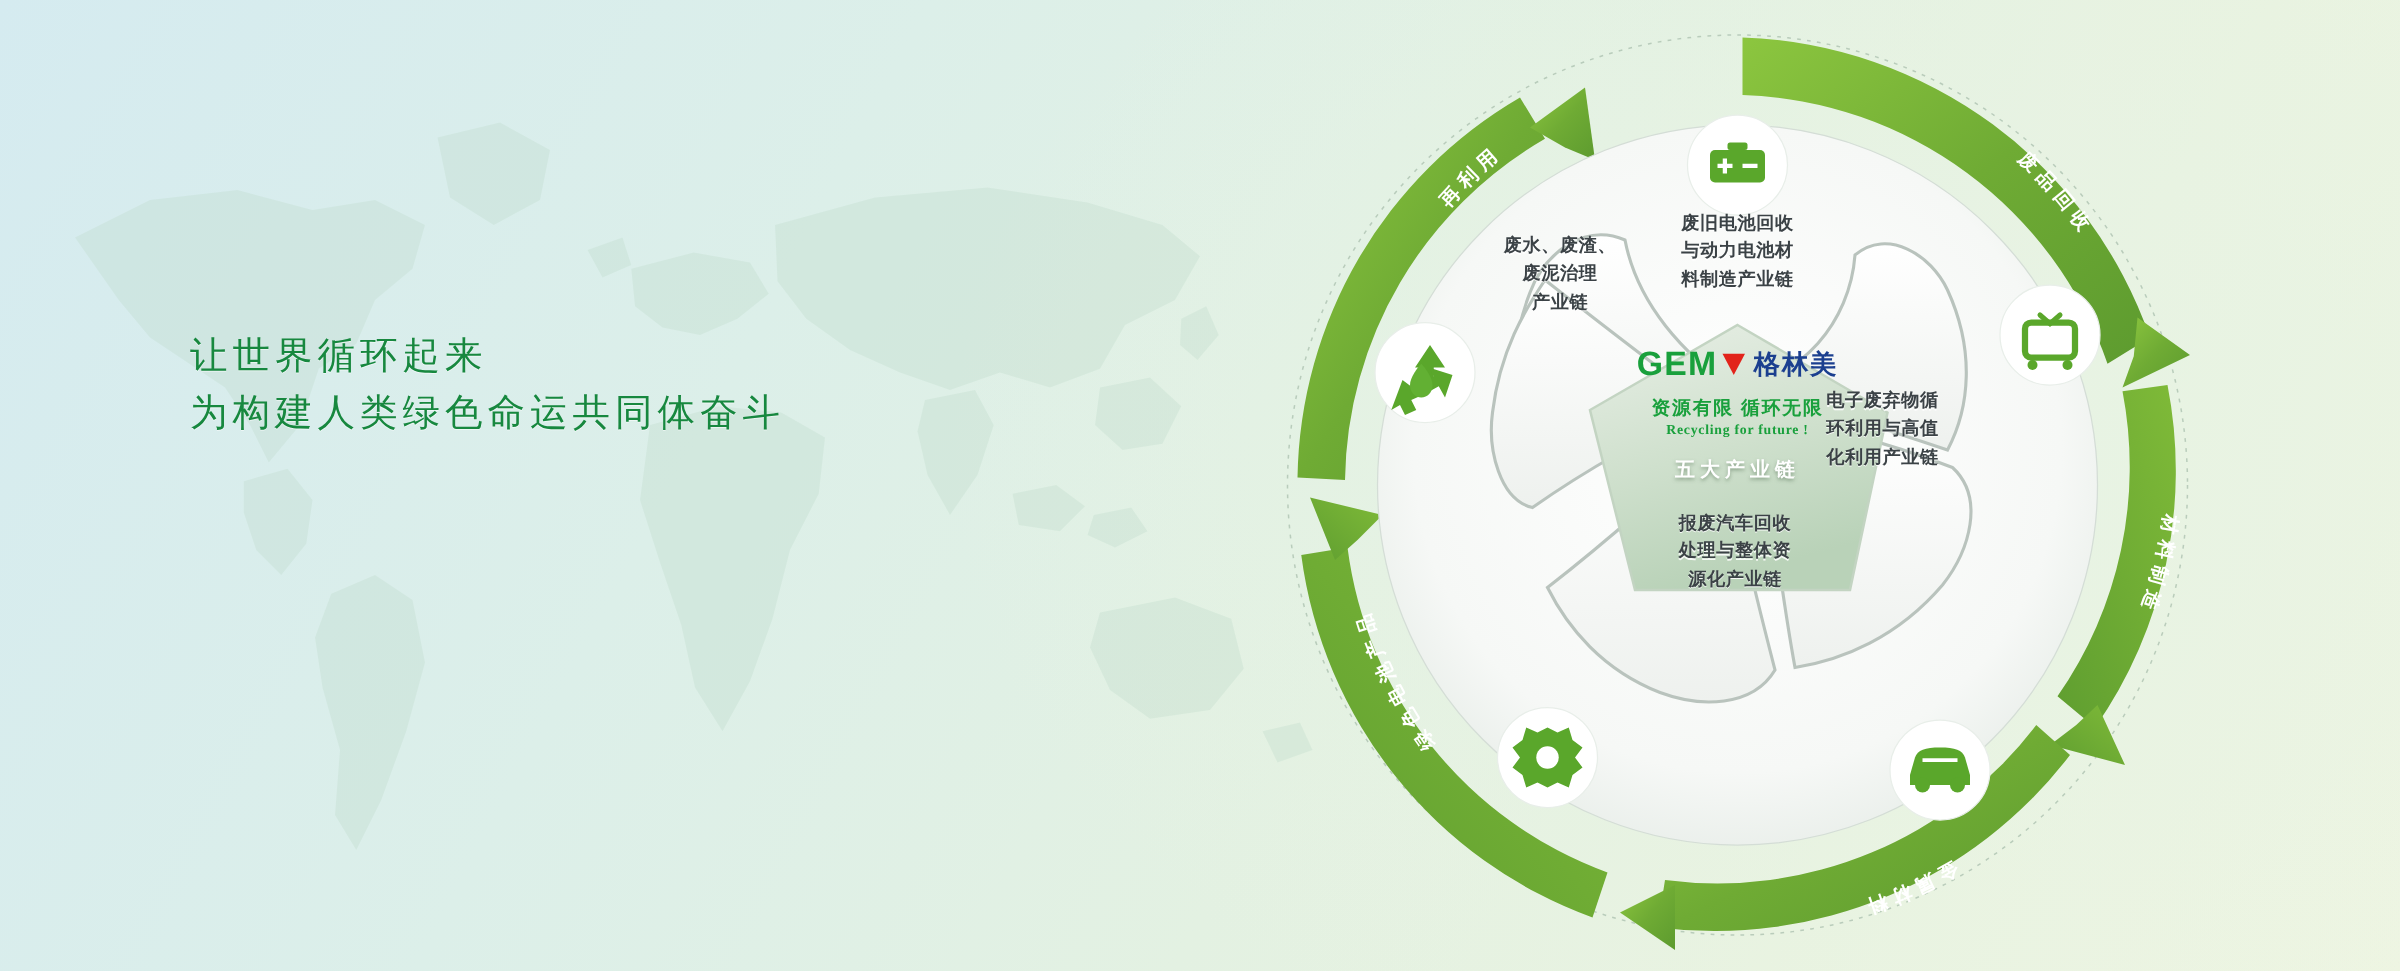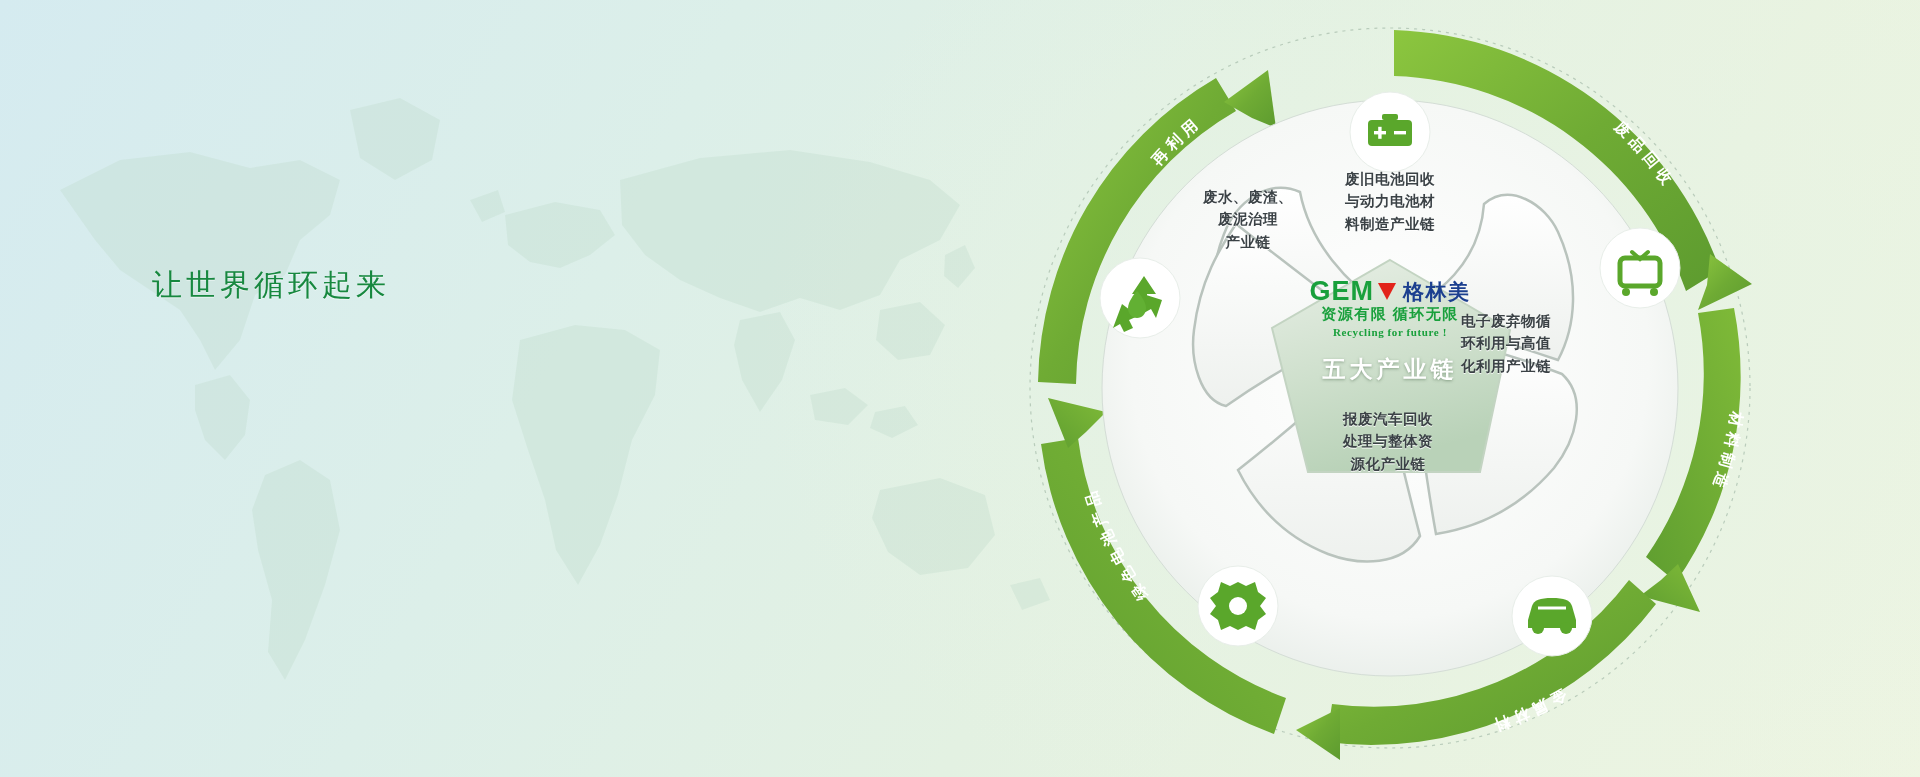--- a/index.html
+++ b/index.html
@@ -65,28 +65,28 @@
     position:relative;
   }
   .logo-tri{
     width:0;height:0;border-left:9px solid transparent;border-right:9px solid transparent;
     border-top:17px solid #e2231a;margin-left:-3px;
   }
   .logo-cn{
     font-size:21px;font-weight:700;color:#1b3f8f;letter-spacing:1.5px;
   }
   .logo-tag{
-    margin-top:0;font-size:15px;font-weight:700;color:#19a03c;letter-spacing:1.5px;
+    margin-top:12px;font-size:15px;font-weight:700;color:#19a03c;letter-spacing:1.5px;
   }
   .logo-en{
     margin-top:2px;font-size:11px;font-weight:700;color:#19a03c;letter-spacing:.6px;
     font-family:"Liberation Serif","DejaVu Serif",serif;
   }
   .center-title{
-    margin-top:16px;font-size:23px;font-weight:700;color:#ffffff;letter-spacing:4px;
+    margin-top:16px;font-size:16px;font-weight:700;color:#ffffff;letter-spacing:4px;
     text-shadow:0 1px 3px rgba(80,110,80,.55);
   }
 
   
   .arc-text{font-size:15.5px;font-weight:700;fill:#ffffff;letter-spacing:5px;}
 </style>
 </head>
 <body>
 
 <div class="stage">
@@ -122,20 +122,21 @@
         <path d="M880 450 L940 438 L985 455 L995 495 L968 528 L920 535 L888 512 L872 478 Z"></path>
         <path d="M1010 545 L1040 538 L1050 560 L1022 570 Z"></path>
 
         <path d="M945 215 L965 205 L975 228 L958 248 L944 236 Z"></path>
       </g>
     </svg>
   </div>
 
   <div class="headline">
     <span class="l1">让世界循环起来</span>
+    <span class="l2">为构建人类绿色命运共同体奋斗</span>
   </div>
 
   <div class="wheel">
     <svg viewBox="0 0 760 760" aria-hidden="true">
       <defs>
         <linearGradient id="ringGrad" x1="0" y1="0" x2="1" y2="1">
           <stop offset="0%" stop-color="#8cc63f"></stop>
           <stop offset="50%" stop-color="#6fab34"></stop>
           <stop offset="100%" stop-color="#5d9b2f"></stop>
         </linearGradient>

